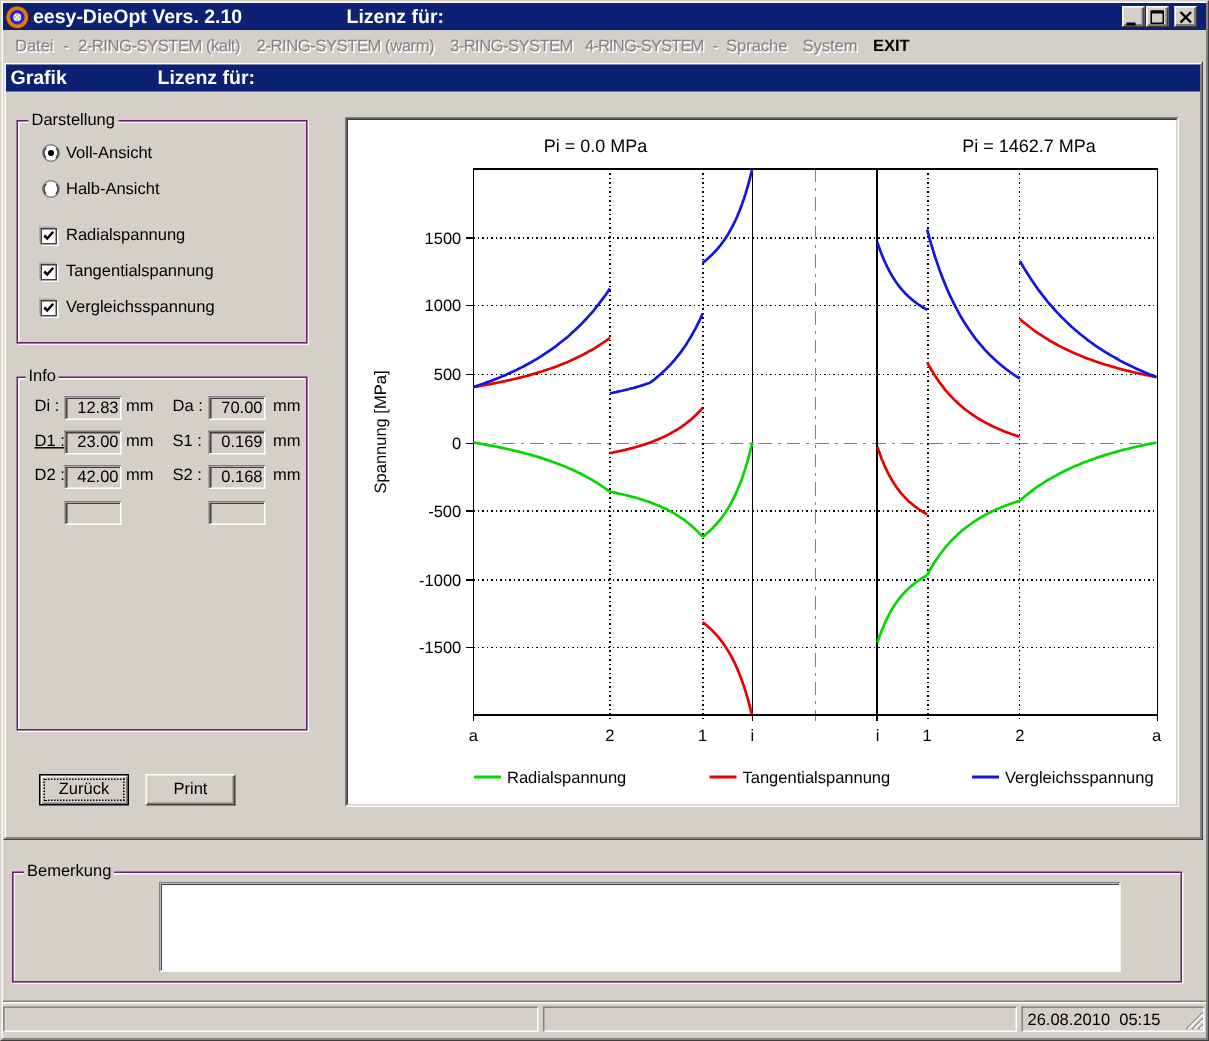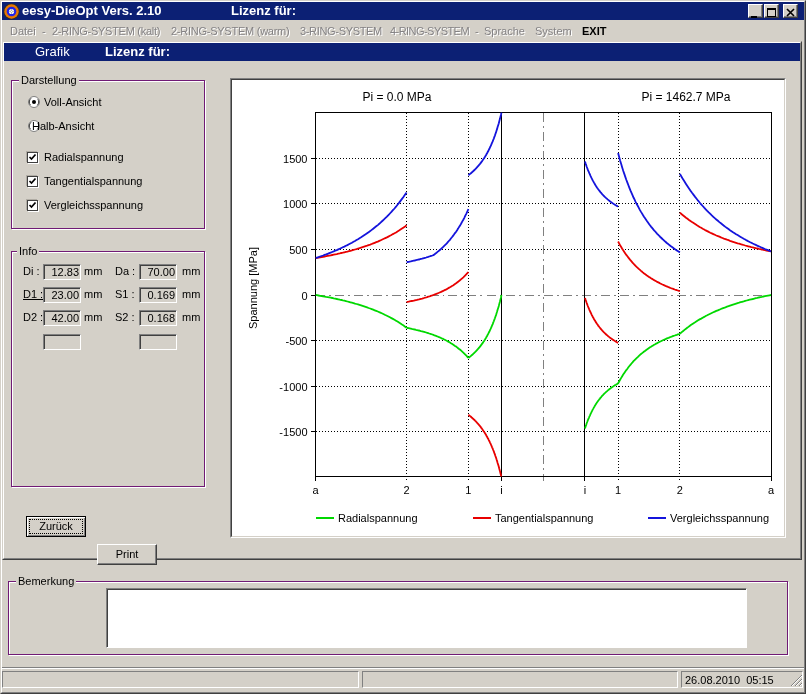--- a/index.html
+++ b/index.html
@@ -47,38 +47,38 @@
 <div class="abs t11 dis" style="left:300px;top:25px;letter-spacing:-0.33px;">3-RING-SYSTEM</div>
 <div class="abs t11 dis" style="left:390px;top:25px;letter-spacing:-0.55px;">4-RING-SYSTEM</div>
 <div class="abs t11 dis" style="left:475px;top:25px;">-</div>
 <div class="abs t11 dis" style="left:484px;top:25px;">Sprache</div>
 <div class="abs t11 dis" style="left:535px;top:25px;">System</div>
 <div class="abs t11" style="left:582px;top:25px;font-weight:bold;">EXIT</div>
 
 <div class="abs" style="left:2px;top:41px;width:800px;height:519px;border:1px solid;border-color:#d4d0c8 #404040 #404040 #d4d0c8;"></div>
 <div class="abs" style="left:3px;top:42px;width:798px;height:517px;border:1px solid;border-color:#fff #808080 #808080 #fff;"></div>
 <div class="abs" style="left:4px;top:43px;width:796px;height:18px;background:#0c2074;"></div>
-<div class="abs" style="left:7px;top:44px;font-size:13px;font-weight:normal;color:#fff;margin-left:28px;">Grafik</div>
+<div class="abs" style="left:7px;top:44px;font-size:13px;font-weight:bold;color:#fff;">Grafik</div>
 <div class="abs" style="left:105px;top:44px;font-size:13px;font-weight:bold;color:#fff;">Lizenz für:</div>
 
 <div class="abs grp" style="left:11px;top:80px;width:194px;height:149px;">
   <div class="glabel" style="left:7px;">Darstellung</div>
 </div>
 
 <svg class="abs" style="left:28px;top:96px" width="13" height="13">
     <circle cx="6" cy="6" r="5.5" fill="#fff" stroke="#808080"></circle>
     <circle cx="6" cy="6" r="4.7" fill="none" stroke="#404040" stroke-dasharray="7.4 7.4" stroke-dashoffset="3.7"></circle>
     <circle cx="6" cy="6" r="2" fill="#000"></circle>
   </svg>
 <div class="abs t11" style="left:44px;top:96px;">Voll-Ansicht</div>
 <svg class="abs" style="left:28px;top:120px" width="13" height="13">
     <circle cx="6" cy="6" r="5.5" fill="#fff" stroke="#808080"></circle>
     <circle cx="6" cy="6" r="4.7" fill="none" stroke="#404040" stroke-dasharray="7.4 7.4" stroke-dashoffset="3.7"></circle>
   </svg>
-<div class="abs t11" style="left:32px;top:120px;">Halb-Ansicht</div>
+<div class="abs t11" style="left:44px;top:120px;">Halb-Ansicht</div>
 
 <div class="abs" style="left:26.5px;top:152px;width:11px;height:11px;background:#fff;border:1px solid #404040;box-shadow:1px 1px 0 #fff,-1px -1px 0 #b0aca4;"></div>
 <svg class="abs" style="left:26.5px;top:152px" width="11" height="11">
     <path d="M2.5 5 L4.5 7 L8.5 2.5" fill="none" stroke="#000" stroke-width="1.7"></path>
   </svg>
 <div class="abs t11" style="left:44px;top:151px;">Radialspannung</div>
 <div class="abs" style="left:26.5px;top:176px;width:11px;height:11px;background:#fff;border:1px solid #404040;box-shadow:1px 1px 0 #fff,-1px -1px 0 #b0aca4;"></div>
 <svg class="abs" style="left:26.5px;top:176px" width="11" height="11">
     <path d="M2.5 5 L4.5 7 L8.5 2.5" fill="none" stroke="#000" stroke-width="1.7"></path>
   </svg>
@@ -110,21 +110,21 @@
 <div class="abs t11" style="left:115px;top:311px;">S2 :</div>
 <div class="abs t11" style="left:139px;top:310px;width:38px;height:16px;background:#d4d0c8;border:1px solid;border-color:#808080 #fff #fff #808080;box-shadow:inset 1px 1px 0 #404040;text-align:right;padding:1px 1px 0 0;">0.168</div>
 <div class="abs t11" style="left:182px;top:311px;">mm</div>
 <div class="abs" style="left:43px;top:334px;width:38px;height:16px;background:#d4d0c8;border:1px solid;border-color:#808080 #fff #fff #808080;box-shadow:inset 1px 1px 0 #404040;"></div>
 <div class="abs" style="left:139px;top:334px;width:38px;height:16px;background:#d4d0c8;border:1px solid;border-color:#808080 #fff #fff #808080;box-shadow:inset 1px 1px 0 #404040;"></div>
 
 <div class="abs" style="left:16px;top:516px;width:60px;height:21px;border:1px solid #000;background:#d4d0c8;box-shadow:inset 1px 1px 0 #fff,inset -1px -1px 0 #808080;margin-left:10px;">
   <div class="abs" style="left:2px;top:2px;width:54px;height:15px;border:1px dotted #000;"></div>
   <div class="abs t11" style="left:0;top:3px;width:58px;text-align:center;">Zurück</div>
 </div>
-<div class="abs" style="left:97px;top:516px;width:60px;height:21px;border:1px solid;border-color:#fff #404040 #404040 #fff;background:#d4d0c8;box-shadow:inset -1px -1px 0 #808080;margin-top:28px;">
+<div class="abs" style="left:97px;top:516px;width:60px;height:21px;border:1px solid;border-color:#fff #404040 #404040 #fff;background:#d4d0c8;box-shadow:inset -1px -1px 0 #808080;">
   <div class="abs t11" style="left:0;top:3px;width:58px;text-align:center;">Print</div>
 </div>
 
 <div class="abs" style="left:230px;top:78px;width:556px;height:460px;background:#fff;border:2px solid;border-color:#808080 #fff #fff #808080;"></div>
 <div class="abs" style="left:231px;top:79px;width:554px;height:458px;border:1px solid;border-color:#404040 #d4d0c8 #d4d0c8 #404040;"></div>
 <div class="abs" style="left:230px;top:78px;width:561px;height:459px;">
 <svg width="561" height="459" style="position:absolute;left:0;top:0">
 <defs>
         <clipPath id="pc">
           <rect x="85.5" y="34.5" width="456.0" height="364.0"></rect>

